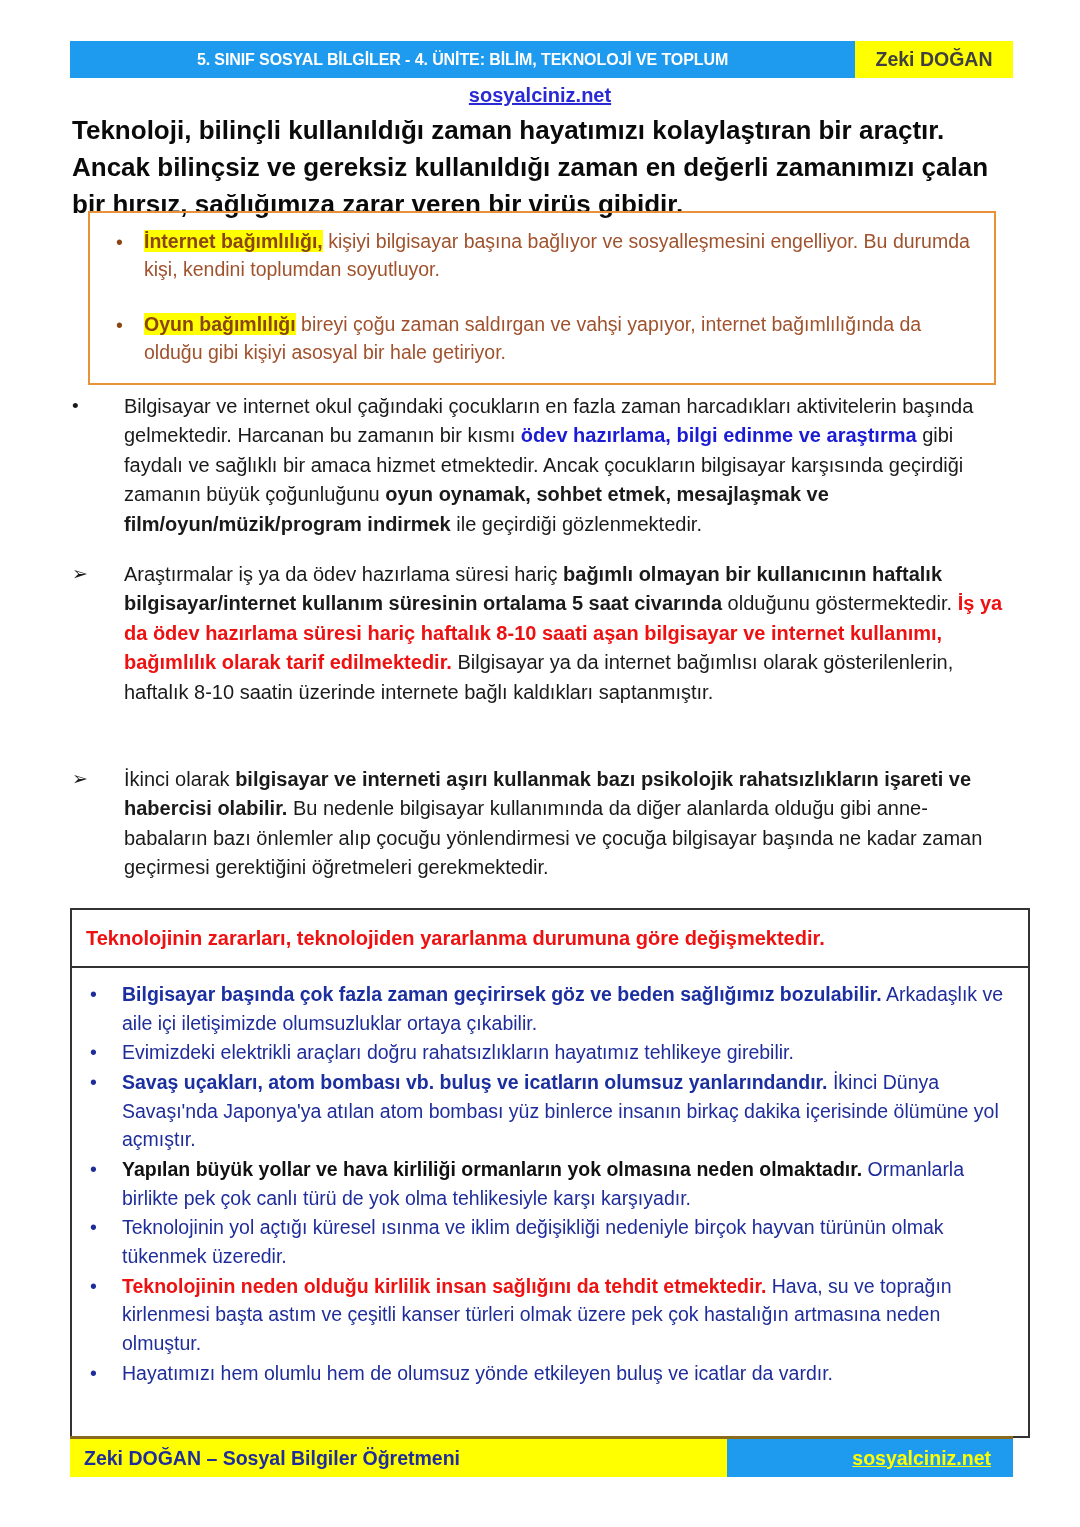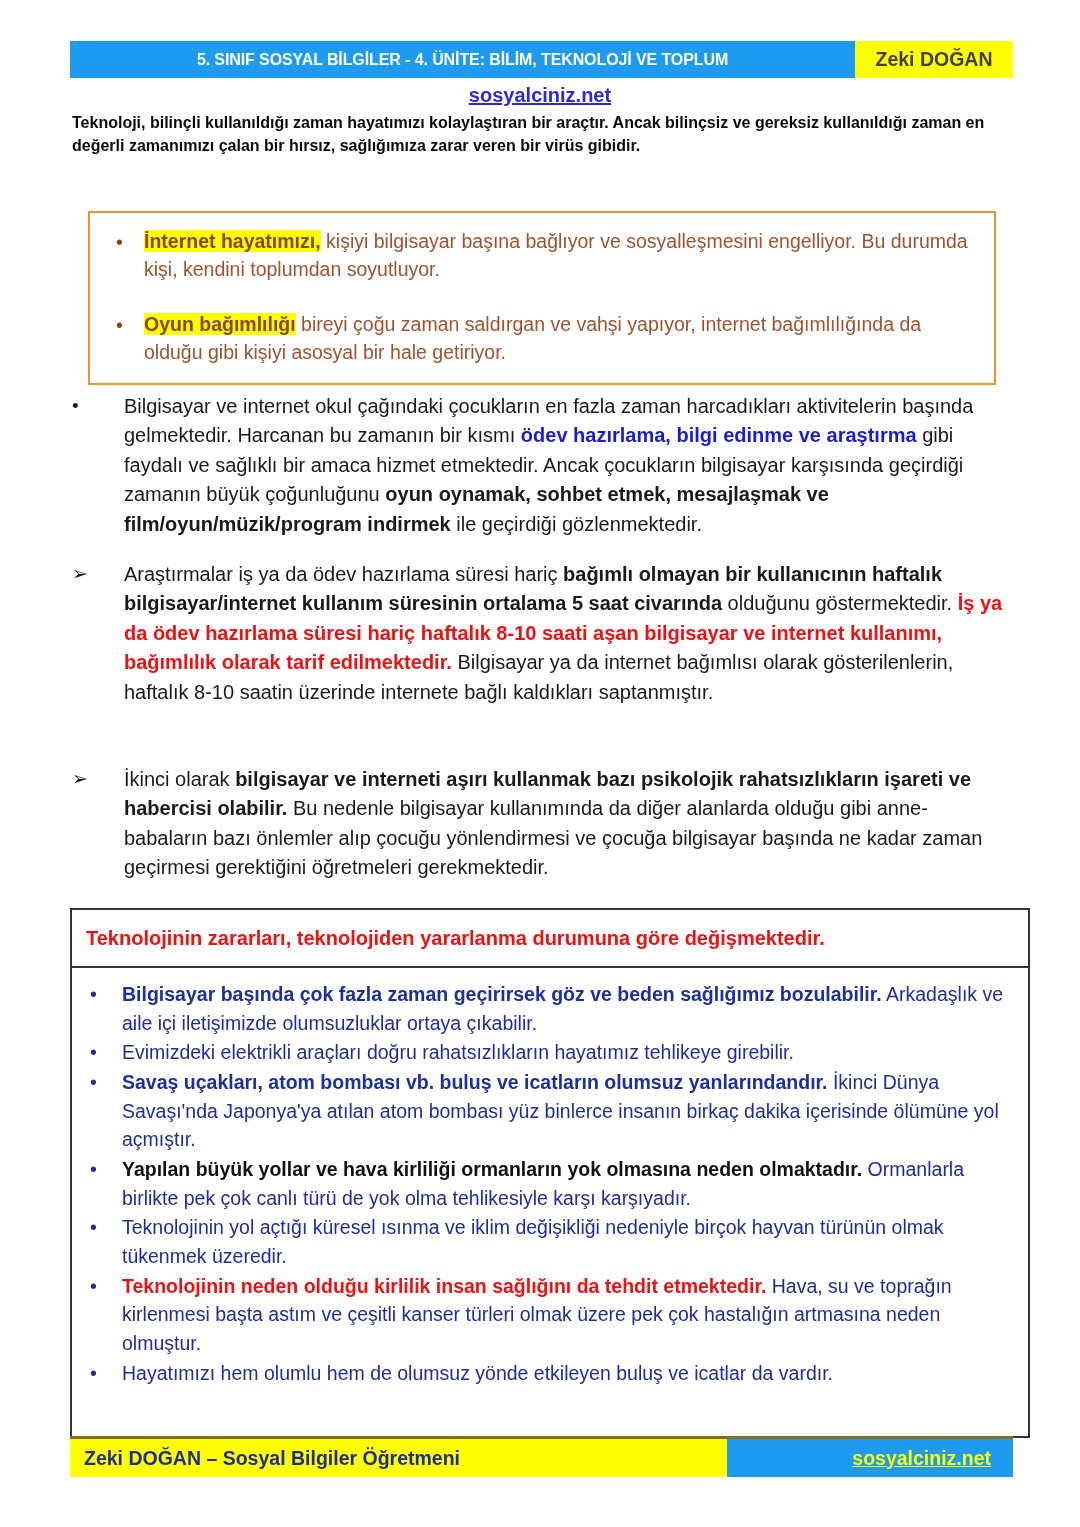--- a/index.html
+++ b/index.html
@@ -68,21 +68,21 @@
     color: #2A2AD4;
     text-decoration: underline;
   }
 
   
   .intro {
     position: absolute;
     left: 72px;
     top: 112px;
     width: 938px;
-    font-size: 16px;
+    font-size: 26px;
     font-weight: bold;
     line-height: 1.42;
     color: #0A0A0A;
   }
 
   
   .orange-box {
     position: absolute;
     left: 88px;
     top: 211px;
@@ -249,21 +249,21 @@
   </div>
 
   <div class="site-link-top">sosyalciniz.net</div>
 
   <div class="intro">Teknoloji, bilinçli kullanıldığı zaman hayatımızı kolaylaştıran bir araçtır. Ancak bilinçsiz ve gereksiz kullanıldığı zaman en değerli zamanımızı çalan bir hırsız, sağlığımıza zarar veren bir virüs gibidir.</div>
 
   <div class="orange-box">
     <ul>
       <li>
         <span class="dot">•</span>
-        <span class="hl">İnternet hayatımızı,</span><span> kişiyi bilgisayar başına bağlıyor ve sosyalleşmesini engelliyor. Bu durumda kişi, kendini toplumdan soyutluyor.</span>
+        <span class="hl">İnternet bağımlılığı,</span><span> kişiyi bilgisayar başına bağlıyor ve sosyalleşmesini engelliyor. Bu durumda kişi, kendini toplumdan soyutluyor.</span>
       </li>
       <li>
         <span class="dot">•</span>
         <span class="hl">Oyun bağımlılığı</span><span> bireyi çoğu zaman saldırgan ve vahşi yapıyor, internet bağımlılığında da olduğu gibi kişiyi asosyal bir hale getiriyor.</span>
       </li>
     </ul>
   </div>
 
   <div class="blk b1">
     <span class="marker">•</span>

